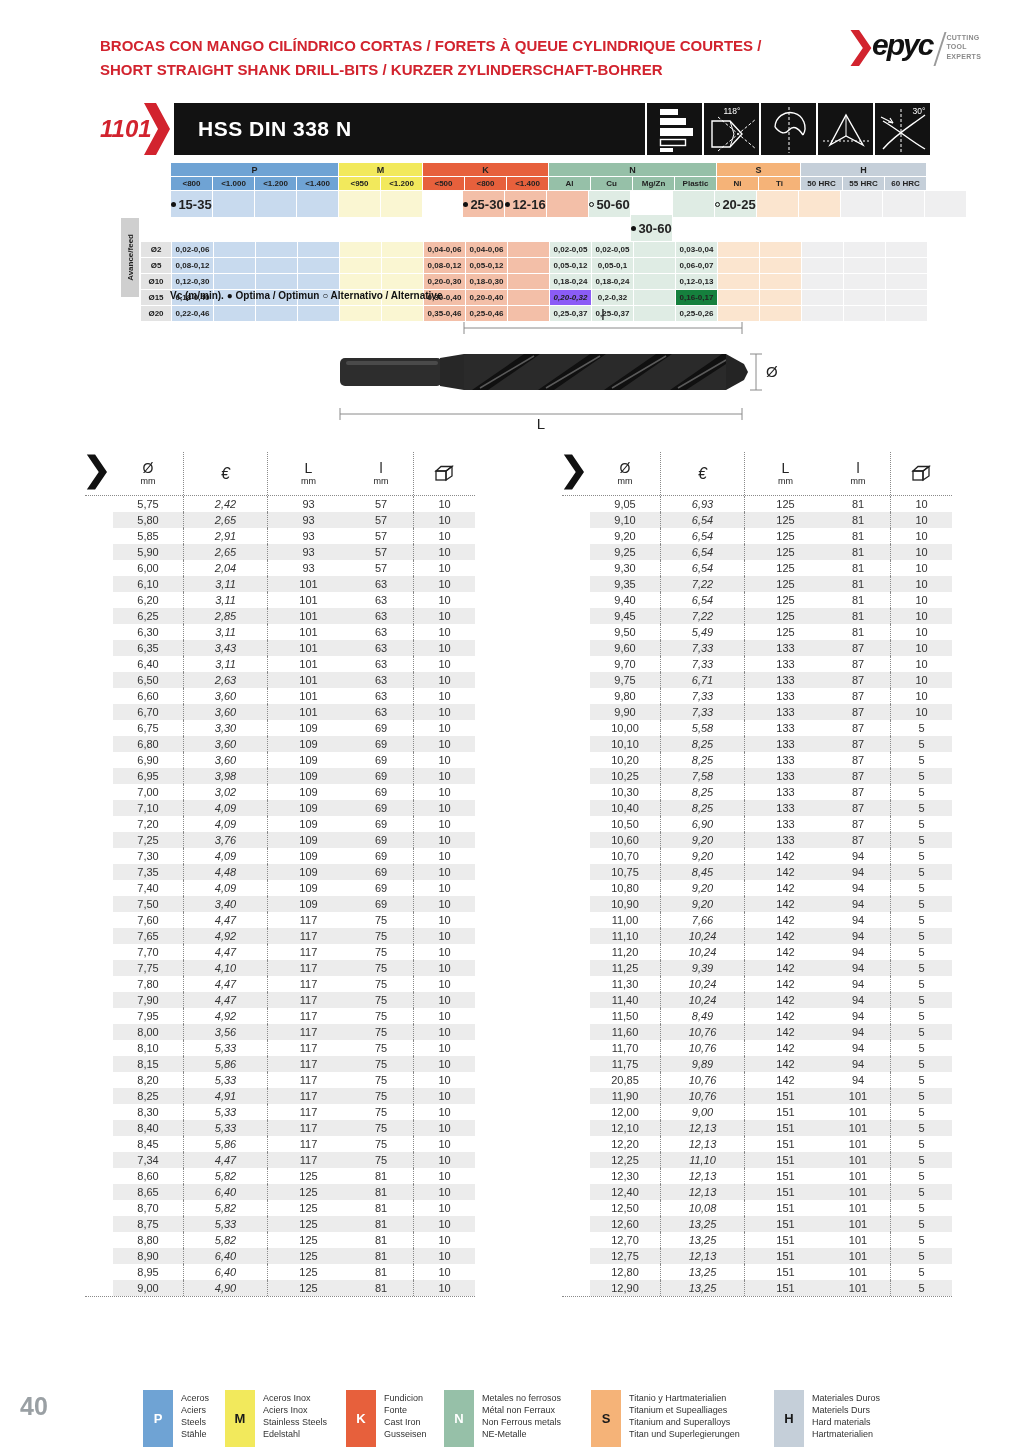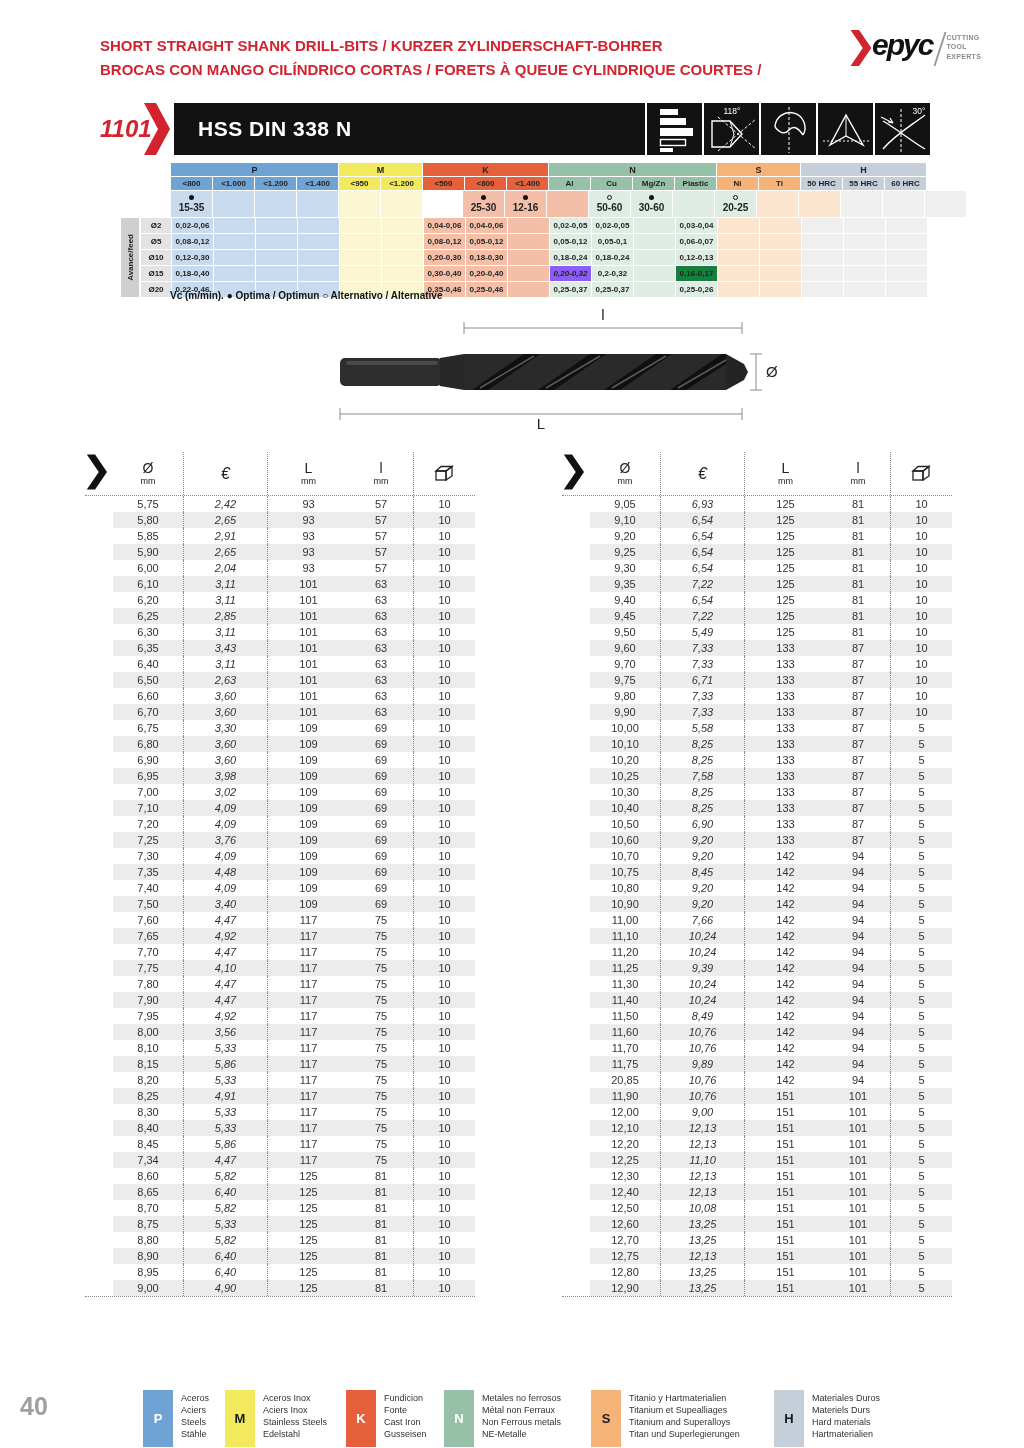--- a/index.html
+++ b/index.html
@@ -28,22 +28,22 @@
   
   .speed { position:absolute; left:121px; top:163px; width:805px; }
   .srow { display:flex; gap:1px; margin-bottom:1px; }
   .sp-spacer { width:49px; flex:none; }
   .sp-spacer2 { width:19px; flex:none; }
   .sp-dialabel { width:30px; flex:none; background:#e3e3e3; font-size:8px; font-weight:bold;
                  display:flex; align-items:center; justify-content:center; }
   .sp-band { height:13px; font-size:9px; font-weight:bold; display:flex; align-items:center; justify-content:center; }
   .sp-sub { height:13px; font-size:8px; font-weight:bold; display:flex; align-items:center; justify-content:center; }
   .sp-cell { height:15px; font-size:8px; font-weight:600; display:flex; align-items:center; justify-content:center; }
-  .sp-vc { height:26px; display:flex; flex-direction:column; align-items:center; justify-content:center; gap:2px;
-           font-size:10px; font-weight:bold; }
+  .sp-vc { height:26px; display:flex; flex-direction:row; align-items:center; justify-content:center; gap:2px;
+           font-size:13px; font-weight:bold; }
   .dot-f { width:5px; height:5px; border-radius:50%; background:#111; }
   .dot-o { width:5px; height:5px; border-radius:50%; border:1.4px solid #111; }
   .avance { position:absolute; left:0; width:18px; background:#cfcfcf; display:flex; align-items:center;
             justify-content:center; }
   .avance span { writing-mode:vertical-rl; transform:rotate(180deg); font-size:8px; font-weight:bold; }
   .speed-note { position:absolute; left:170px; top:290px; font-size:10px; font-weight:bold; color:#111; }
 
   
   .diagram { position:absolute; left:322px; top:308px; }
 
@@ -70,22 +70,22 @@
                 font-size:13px; font-weight:bold; flex:none; }
   .legend-lines { margin-left:8px; font-size:9px; color:#333; line-height:1.35; padding-top:2px; white-space:nowrap; }
   .pagenum { position:absolute; left:20px; top:1392px; font-size:25px; font-weight:bold; color:#9aa0a4; }
 </style>
 </head>
 <body>
 
 <div class="page">
 
   <div class="title">
+    <div>BROCAS CON MANGO CILÍNDRICO CORTAS / FORETS À QUEUE CYLINDRIQUE COURTES /</div>
     <div>SHORT STRAIGHT SHANK DRILL-BITS / KURZER ZYLINDERSCHAFT-BOHRER</div>
-    <div>BROCAS CON MANGO CILÍNDRICO CORTAS / FORETS À QUEUE CYLINDRIQUE COURTES /</div>
   </div>
 
   <div class="logo">
     <svg width="24" height="36" viewBox="0 0 24 38">
       <path d="M2 0 H11 L24 19 L11 38 H2 L15 19 Z" fill="#d2232e"></path>
     </svg>
     <span class="logo-word">epyc</span>
     <div class="logo-slash"></div>
     <div class="logo-tag">
       <div>CUTTING</div>
@@ -196,21 +196,21 @@
         </div>
         <div class="sp-vc" style="width: 41px; flex: 0 0 auto; background: rgb(243, 191, 168);">
           <span class="dot-f"></span>
           <div>12-16</div>
         </div>
         <div class="sp-vc" style="width: 41px; flex: 0 0 auto; background: rgb(243, 191, 168);"></div>
         <div class="sp-vc" style="width: 41px; flex: 0 0 auto; background: rgb(223, 236, 228);">
           <span class="dot-o"></span>
           <div>50-60</div>
         </div>
-        <div class="sp-vc" style="width: 41px; flex: 0 0 auto; background: rgb(223, 236, 228);">
+        <div class="sp-vc" style="width: 41px; flex: 0 0 auto; background: rgb(223, 236, 228); margin-top: 24px;">
           <span class="dot-f"></span>
           <div>30-60</div>
         </div>
         <div class="sp-vc" style="width: 41px; flex: 0 0 auto; background: rgb(223, 236, 228);"></div>
         <div class="sp-vc" style="width: 41px; flex: 0 0 auto; background: rgb(223, 236, 228);">
           <span class="dot-o"></span>
           <div>20-25</div>
         </div>
         <div class="sp-vc" style="width: 41px; flex: 0 0 auto; background: rgb(251, 229, 207);"></div>
         <div class="sp-vc" style="width: 41px; flex: 0 0 auto; background: rgb(251, 229, 207);"></div>

